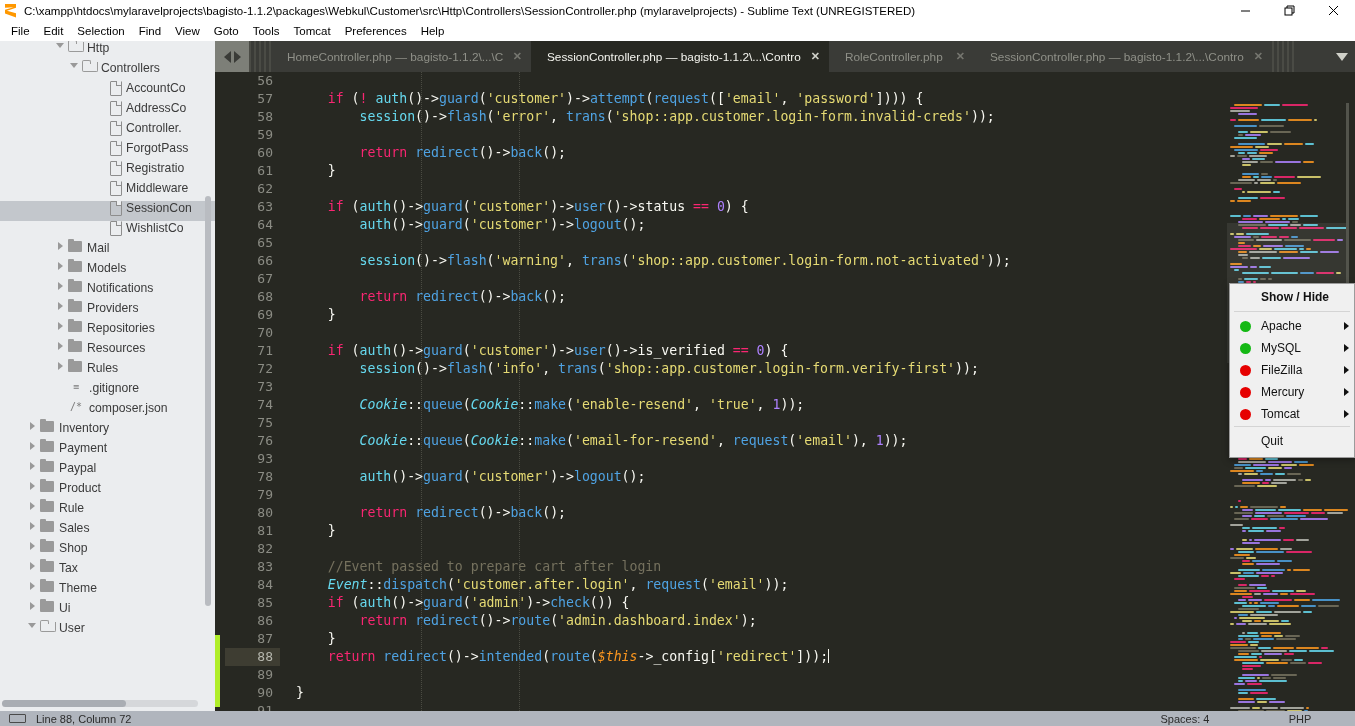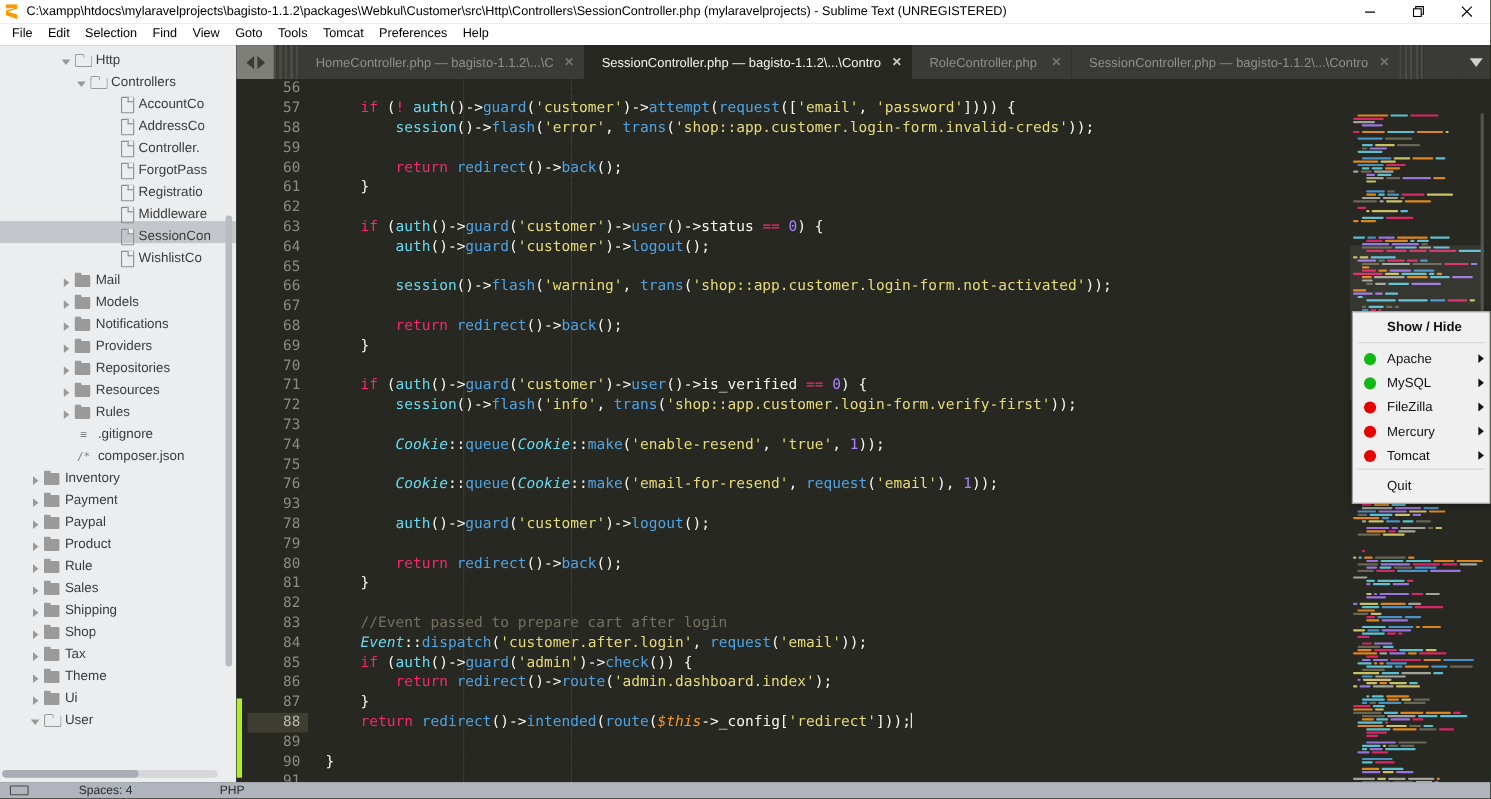--- a/index.html
+++ b/index.html
@@ -46,21 +46,21 @@
     font-size: 11.5px; color: #000; padding: 2px 7px; white-space: nowrap;
   }
 
   
   .sidebar {
     position: absolute; top: 41px; left: 0; width: 215px; height: 670px;
     background: #ebedef; overflow: hidden;
   }
   .tree { padding-top: 0px; font-size: 12.2px; color: #3b3b3b; }
   .trow {
-    display: flex; align-items: flex-end; height: 20px; white-space: nowrap;
+    display: flex; align-items: flex-start; height: 20px; white-space: nowrap;
     padding-right: 4px;
   }
   .trow.sel { background: #c3c7cc; }
   .tw { flex: none; }
   .arrow {
     width: 9px; height: 9px; flex: none; position: relative; margin-right: 3px;
   }
   .arrow.closed::before {
     content: ""; position: absolute; left: 2px; top: 1px;
     border-left: 5px solid #999; border-top: 4px solid transparent;
@@ -450,26 +450,20 @@
           <span class="tw" style="width: 28px;"></span>
           <span class="arrow closed"></span>
           <span class="ficon folder"></span>
           <span class="tlabel">Rule</span>
         </div>
         <div class="trow">
           <span class="tw" style="width: 28px;"></span>
           <span class="arrow closed"></span>
           <span class="ficon folder"></span>
           <span class="tlabel">Sales</span>
-        </div>
-        <div class="trow">
-          <span class="tw" style="width: 28px;"></span>
-          <span class="arrow closed"></span>
-          <span class="ficon folder"></span>
-          <span class="tlabel">Shipping</span>
         </div>
         <div class="trow">
           <span class="tw" style="width: 28px;"></span>
           <span class="arrow closed"></span>
           <span class="ficon folder"></span>
           <span class="tlabel">Shop</span>
         </div>
         <div class="trow">
           <span class="tw" style="width: 28px;"></span>
           <span class="arrow closed"></span>
@@ -1478,17 +1472,18 @@
         </div>
       </div>
     <div class="xm-sep"></div>
     <div class="xm-row">
       <span class="xm-quit">Quit</span>
     </div>
   </div>
 
   <div class="statusbar">
     <span class="sb-ico"></span>
+    <span class="sb-left">Line 88, Column 72</span>
     <span class="sb-spaces">Spaces: 4</span>
     <span class="sb-lang">PHP</span>
   </div>
 
 </div>
 
 </body></html>

